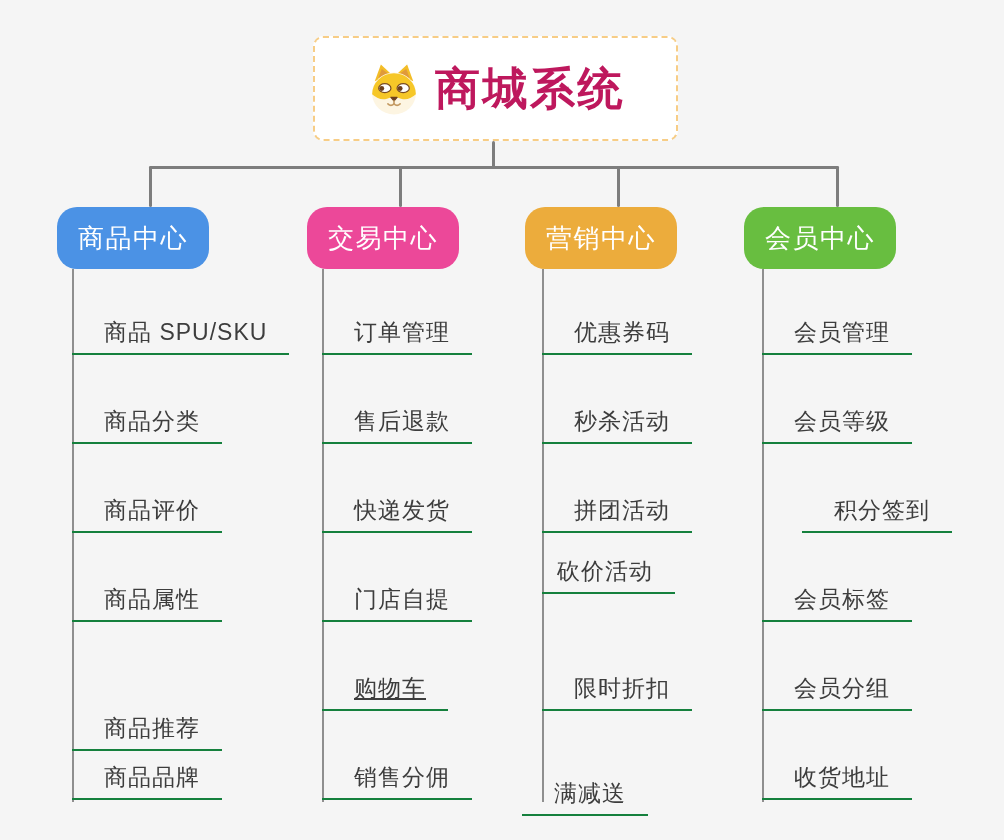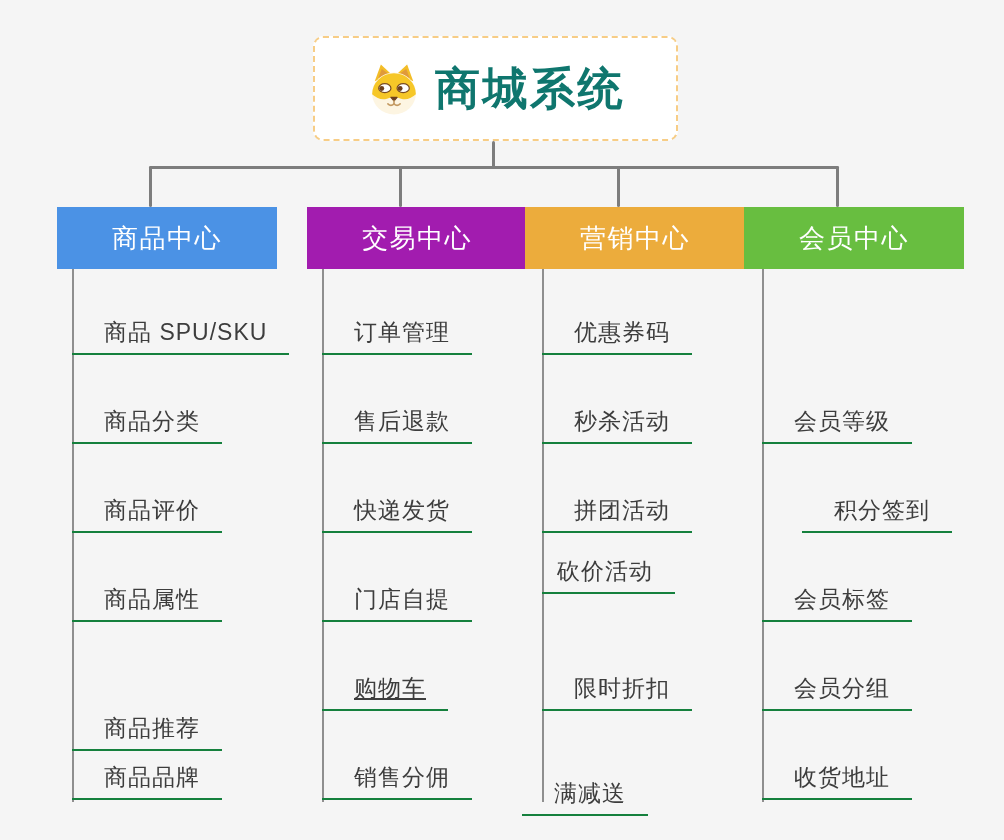--- a/index.html
+++ b/index.html
@@ -20,32 +20,32 @@
     border:2px dashed #f7cd86;
     border-radius:10px;
     box-sizing:border-box;
     display:flex;align-items:center;justify-content:center;gap:13px;
     cursor:pointer;
   }
   .root-label{
     font-size:45px;line-height:1;
     letter-spacing:2.5px;
     font-weight:600;
-    color:#0f766e;
+    color:#be185d;
     white-space:nowrap;
   }
   .dog-icon{width:56px;height:56px;flex:0 0 auto;}
   
   .cline{position:absolute;background:#7d7d7d;}
   .cline.h{height:3px;border-radius:2px;}
   .cline.v{width:3px;border-radius:2px;}
   
   .branch{
-    position:absolute;top:207px;width:220px;height:62px;
-    border-radius:0;
+    position:absolute;top:207px;width:152px;height:62px;
+    border-radius:20px;
     display:flex;align-items:center;justify-content:center;
     cursor:pointer;
   }
   .branch-label{
     color:#ffffff;
     font-size:26px;line-height:1;
     letter-spacing:1.5px;
     white-space:nowrap;
   }
   
@@ -98,21 +98,21 @@
   <div class="cline v" style="left:492px;top:141px;height:26px;"></div>
   <div class="cline h" style="left:149px;top:166px;width:690px;"></div>
   <div class="cline v" style="left:149px;top:166px;height:41px;"></div>
   <div class="cline v" style="left:399px;top:166px;height:41px;"></div>
   <div class="cline v" style="left:617px;top:166px;height:41px;"></div>
   <div class="cline v" style="left:836px;top:166px;height:41px;"></div>
 
   <div class="branch" style="left: 57px; background-color: rgb(75, 146, 229);">
     <span class="branch-label">商品中心</span>
   </div>
-  <div class="branch" style="left: 307px; background-color: #a21caf;">
+  <div class="branch" style="left: 307px; background-color: #ec4899;">
     <span class="branch-label">交易中心</span>
   </div>
   <div class="branch" style="left: 525px; background-color: rgb(236, 172, 60);">
     <span class="branch-label">营销中心</span>
   </div>
   <div class="branch" style="left: 744px; background-color: rgb(104, 190, 64);">
     <span class="branch-label">会员中心</span>
   </div>
 
   <div class="spine" style="left:72px;"></div>
@@ -133,19 +133,20 @@
 
   <div class="spine" style="left:542px;"></div>
   <div class="leaf" style="left:542px;top:317px;">优惠券码</div>
   <div class="leaf" style="left:542px;top:406px;">秒杀活动</div>
   <div class="leaf" style="left:542px;top:495px;">拼团活动</div>
   <div class="leaf" style="left:542px;top:556px;padding-left:15px;">砍价活动</div>
   <div class="leaf" style="left:542px;top:673px;text-align:center;">限时折扣</div>
   <div class="leaf" style="left:522px;top:762px;margin-top:16px;">满减送</div>
 
   <div class="spine" style="left:762px;"></div>
+  <div class="leaf" style="left:762px;top:317px;">会员管理</div>
   <div class="leaf" style="left:762px;top:406px;">会员等级</div>
   <div class="leaf" style="left:762px;top:495px;margin-left:40px;">积分签到</div>
   <div class="leaf" style="left:762px;top:584px;">会员标签</div>
   <div class="leaf" style="left:762px;top:673px;">会员分组</div>
   <div class="leaf" style="left:762px;top:762px;">收货地址</div>
 
 </div>
 
 </body></html>

